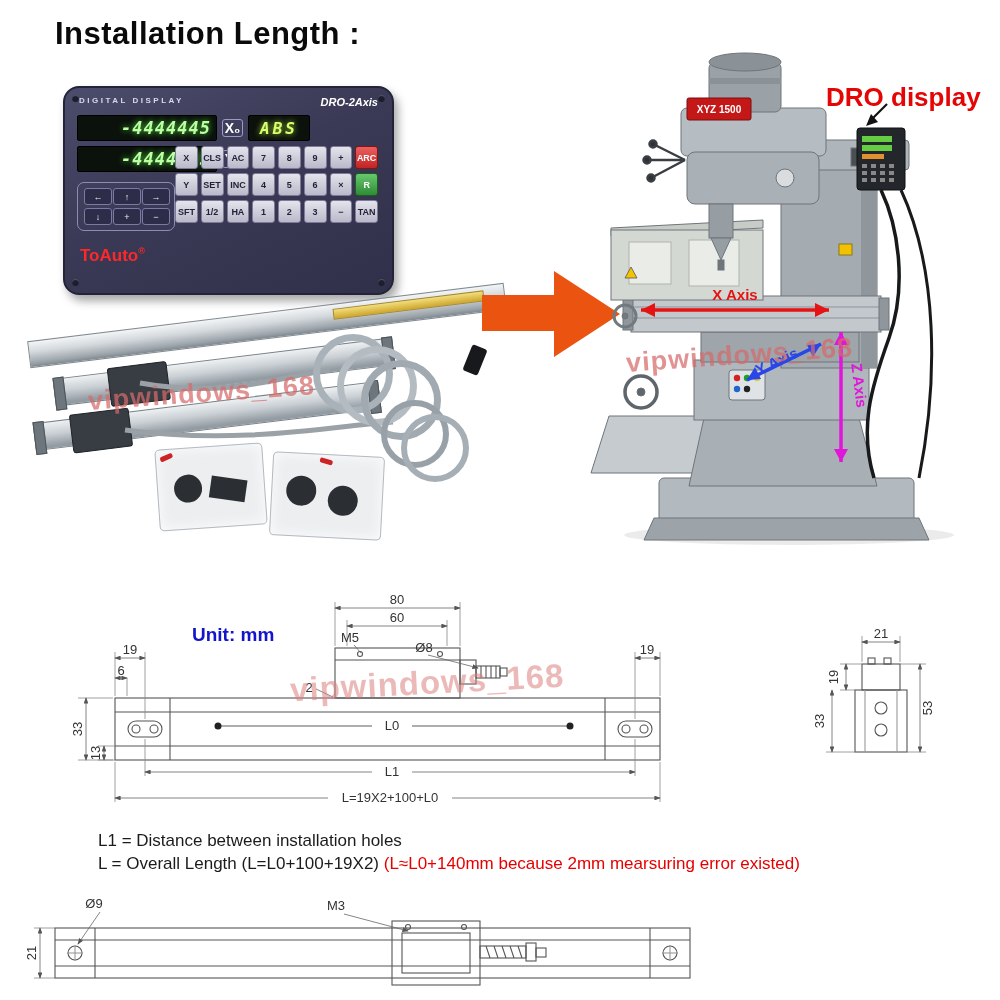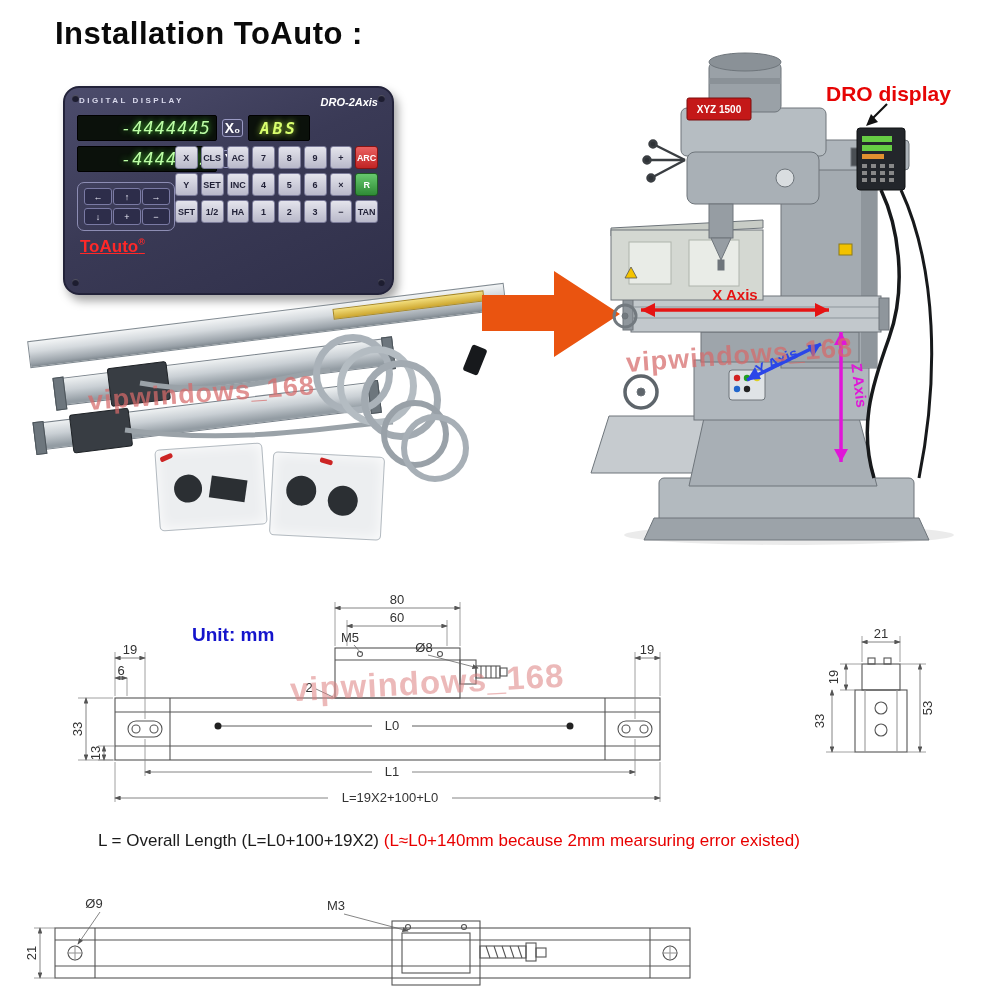--- a/index.html
+++ b/index.html
@@ -16,35 +16,35 @@
        background:linear-gradient(155deg,#4c4c6c 0%,#3a3a56 45%,#30304a 100%);
        border:2px solid #23233a;box-shadow:4px 6px 10px rgba(0,0,0,.35);}
   .screw{position:absolute;width:7px;height:7px;border-radius:50%;background:#1d1d30;
          box-shadow:inset 0 1px 1px rgba(255,255,255,.25);}
   .dro-head{display:flex;justify-content:space-between;padding:8px 14px 2px;}
   .dro-head .dd{color:#d9d9ec;font-size:8px;letter-spacing:2.5px;font-weight:bold;}
   .dro-head .model{color:#fff;font-size:11px;font-weight:bold;font-style:italic;}
   #dro-displays{position:absolute;left:12px;top:27px;}
   .seg-wrap{display:flex;align-items:center;gap:5px;margin-bottom:5px;}
   .seg{width:140px;height:26px;background:#0b110b;border:1px solid #000;border-radius:2px;
-       color:#bdffa6;font-family:"DejaVu Sans Mono",monospace;font-weight:normal;font-size:17px;
+       color:#bdffa6;font-family:"DejaVu Sans Mono",monospace;font-weight:bold;font-size:17px;
        font-style:italic;letter-spacing:1px;text-align:right;line-height:25px;padding:0 5px;
        text-shadow:0 0 6px #55e63e;box-sizing:border-box;}
   .axis-tag{color:#fff;font-size:14px;font-weight:bold;width:19px;text-align:center;
             border:1px solid #9a9ac4;border-radius:3px;height:16px;line-height:16px;}
   .seg-abs{width:62px;height:26px;background:#0b110b;border:1px solid #000;border-radius:2px;
            color:#d9ff6e;font-family:"DejaVu Sans Mono",monospace;font-weight:bold;font-size:16px;
            font-style:italic;letter-spacing:3px;text-align:center;line-height:25px;
            text-shadow:0 0 6px #b4e83e;box-sizing:border-box;}
   #dro-navpad{position:absolute;left:12px;top:94px;display:grid;
               grid-template-columns:repeat(3,26px);gap:3px;padding:5px 6px;
               border:1px solid #8d8db4;border-radius:7px;}
   .nav-key{width:26px;height:15px;background:#2d2d4a;border:1px solid #7a7aa4;border-radius:3px;
            color:#e9e9f6;font-size:9px;display:flex;align-items:center;justify-content:center;}
-  #dro-brand{position:absolute;left:15px;top:149px;color:#ff2828;font-size:17px;font-weight:800;text-decoration:underline;}
+  #dro-brand{position:absolute;left:15px;top:158px;color:#ff2828;font-size:17px;font-weight:800;}
   #dro-brand sup{font-size:9px;}
   #dro-keypad{position:absolute;left:110px;top:58px;width:203px;}
   .kp-row{display:flex;gap:3px;margin-bottom:4px;}
   .key{flex:1;height:21px;background:linear-gradient(#e4e4ec,#b9b9ca);border:1px solid #7c7c9a;
        border-radius:3px;color:#222238;font-size:9px;font-weight:bold;
        display:flex;align-items:center;justify-content:center;}
   .key-red{background:linear-gradient(#ea6060,#c12424);color:#fff;border-color:#871414;}
   .key-green{background:linear-gradient(#67c96e,#2f8b36);color:#fff;border-color:#1d5c22;}
 
   
@@ -59,40 +59,40 @@
         border:1px solid #1e2226;border-radius:3px;}
   .scalebar .cap{position:absolute;top:-2px;width:9px;height:31px;background:#6d767d;
         border:1px solid #4d555b;}
   .coil{position:absolute;border-radius:50%;background:transparent;}
   .bag{position:absolute;background:rgba(223,226,230,.6);border:1px solid #b3bac0;
        border-radius:5px;box-shadow:inset 0 0 14px rgba(255,255,255,.9);}
   .blob{position:absolute;background:#2b2f33;}
   .tie{position:absolute;width:13px;height:5px;background:#cc2424;border-radius:2px;}
 
   
-  #callout{left:826px;top:82px;font-size:21px;font-weight:800;color:#e60505;}
+  #callout{left:826px;top:82px;font-size:26px;font-weight:800;color:#e60505;}
 
   
   .wm{color:rgba(214,106,106,.72);font-weight:600;letter-spacing:1px;z-index:50;pointer-events:none;}
   #wm1{left:88px;top:378px;font-size:27px;transform:rotate(-4deg);}
   #wm2{left:626px;top:340px;font-size:27px;transform:rotate(-4deg);}
   #wm3{left:290px;top:664px;font-size:33px;transform:rotate(-3deg);color:rgba(220,128,128,.55);}
 
   
   #notes{left:98px;top:829px;width:890px;font-size:17px;color:#1b1b1b;line-height:23px;}
   #notes .red{color:#e80000;}
 
   
   .dm{font-size:13px;fill:#333;}
   .unit{fill:#1414cc;font-weight:bold;font-size:19px;}
 </style>
 </head>
 <body>
 
-<div id="title" class="abs">Installation ToAuto :</div>
+<div id="title" class="abs">Installation Length :</div>
 
 <div id="dro" class="abs">
   <div class="screw" style="left:7px;top:7px;"></div>
   <div class="screw" style="right:7px;top:7px;"></div>
   <div class="screw" style="left:7px;bottom:7px;"></div>
   <div class="screw" style="right:7px;bottom:7px;"></div>
 
   <div class="dro-head">
     <span class="dd">DIGITAL DISPLAY</span>
     <span class="model">DRO-2Axis</span>
@@ -435,20 +435,21 @@
   <text class="dm" x="372" y="198" text-anchor="middle">L1</text>
   <text class="dm" x="370" y="224" text-anchor="middle">L=19X2+100+L0</text>
   <text class="dm" x="627" y="76" text-anchor="middle">19</text>
   <text class="dm" x="861" y="60" text-anchor="middle">21</text>
   <text class="dm" x="818" y="99" text-anchor="middle" transform="rotate(-90 818 99)">19</text>
   <text class="dm" x="804" y="143" text-anchor="middle" transform="rotate(-90 804 143)">33</text>
   <text class="dm" x="912" y="130" text-anchor="middle" transform="rotate(-90 912 130)">53</text>
 </svg>
 
 <div id="notes" class="abs">
+  <div>L1 = Distance between installation holes</div>
   <div><span>L = Overall Length (L=L0+100+19X2) </span><span class="red">(L≈L0+140mm because 2mm mearsuring error existed)</span></div>
 </div>
 
 <svg class="abs" style="left:20px;top:893px;" width="740" height="105" viewBox="0 0 740 105">
   <defs>
     <marker id="db" viewBox="0 0 8 6" refX="7" refY="3" markerWidth="8" markerHeight="6" orient="auto-start-reverse">
       <path d="M0,0 L8,3 L0,6 Z" fill="#555"></path>
     </marker>
   </defs>
   <g fill="none" stroke="#555" stroke-width="1.1">

